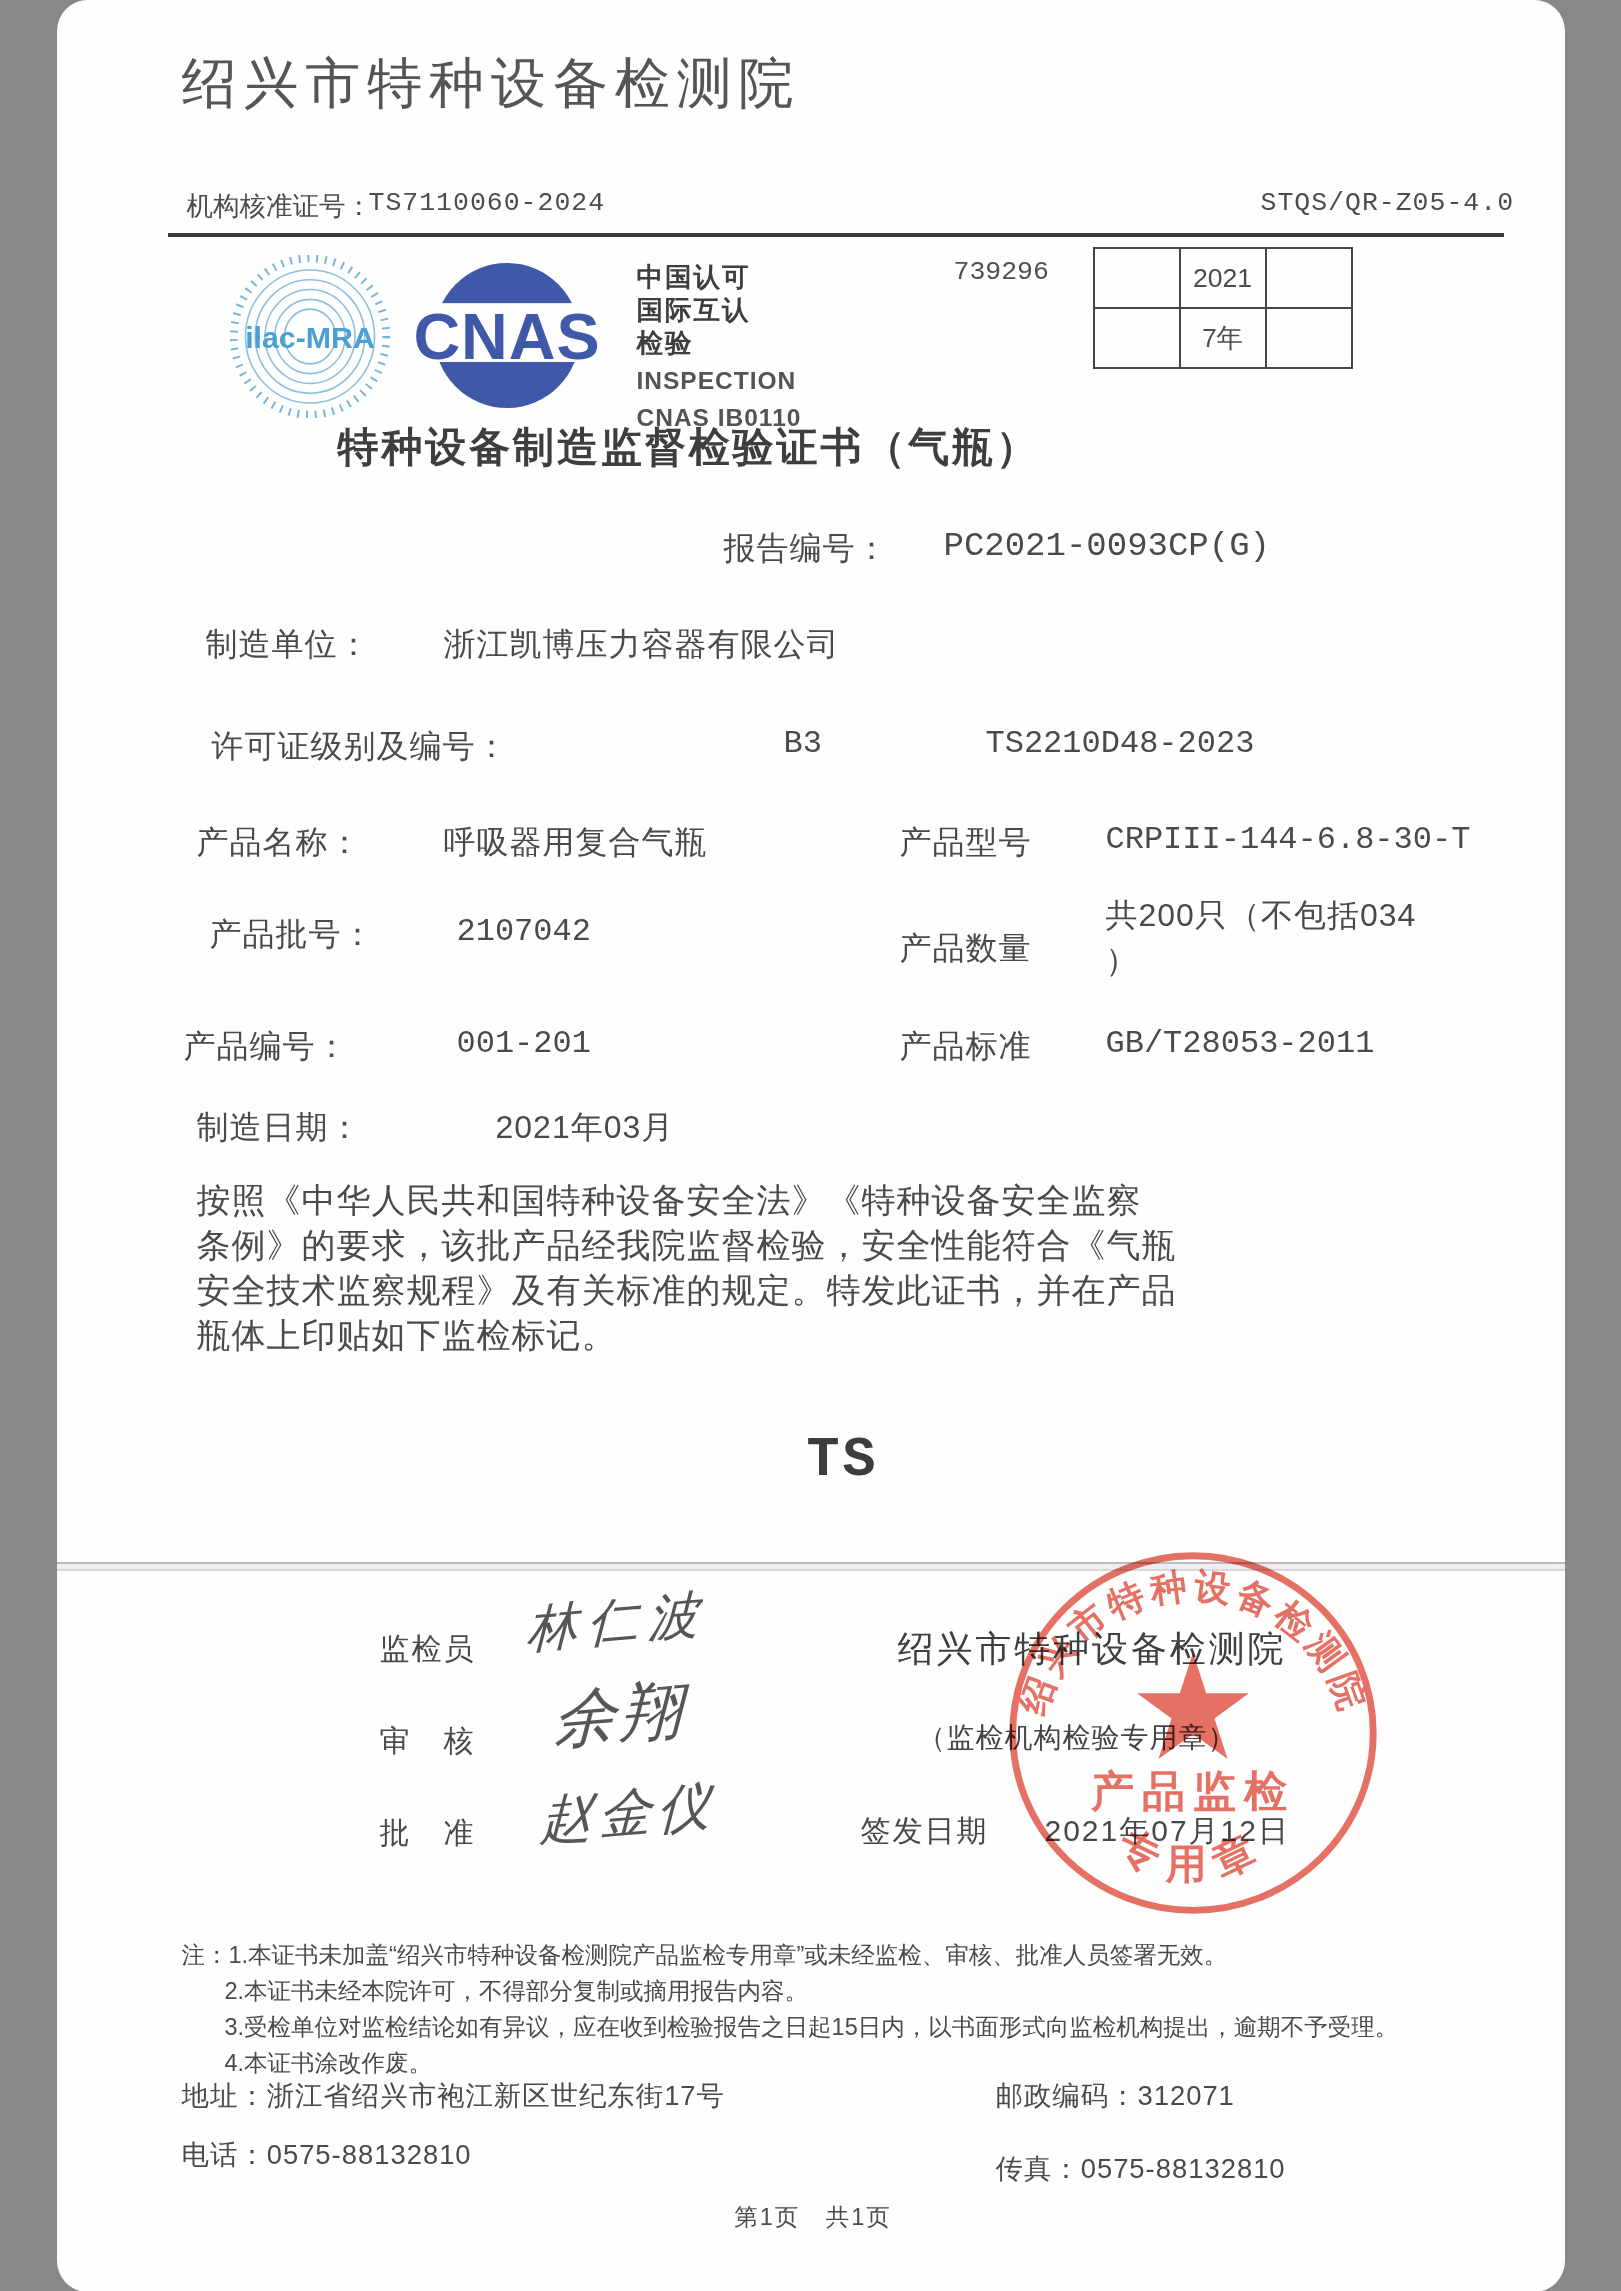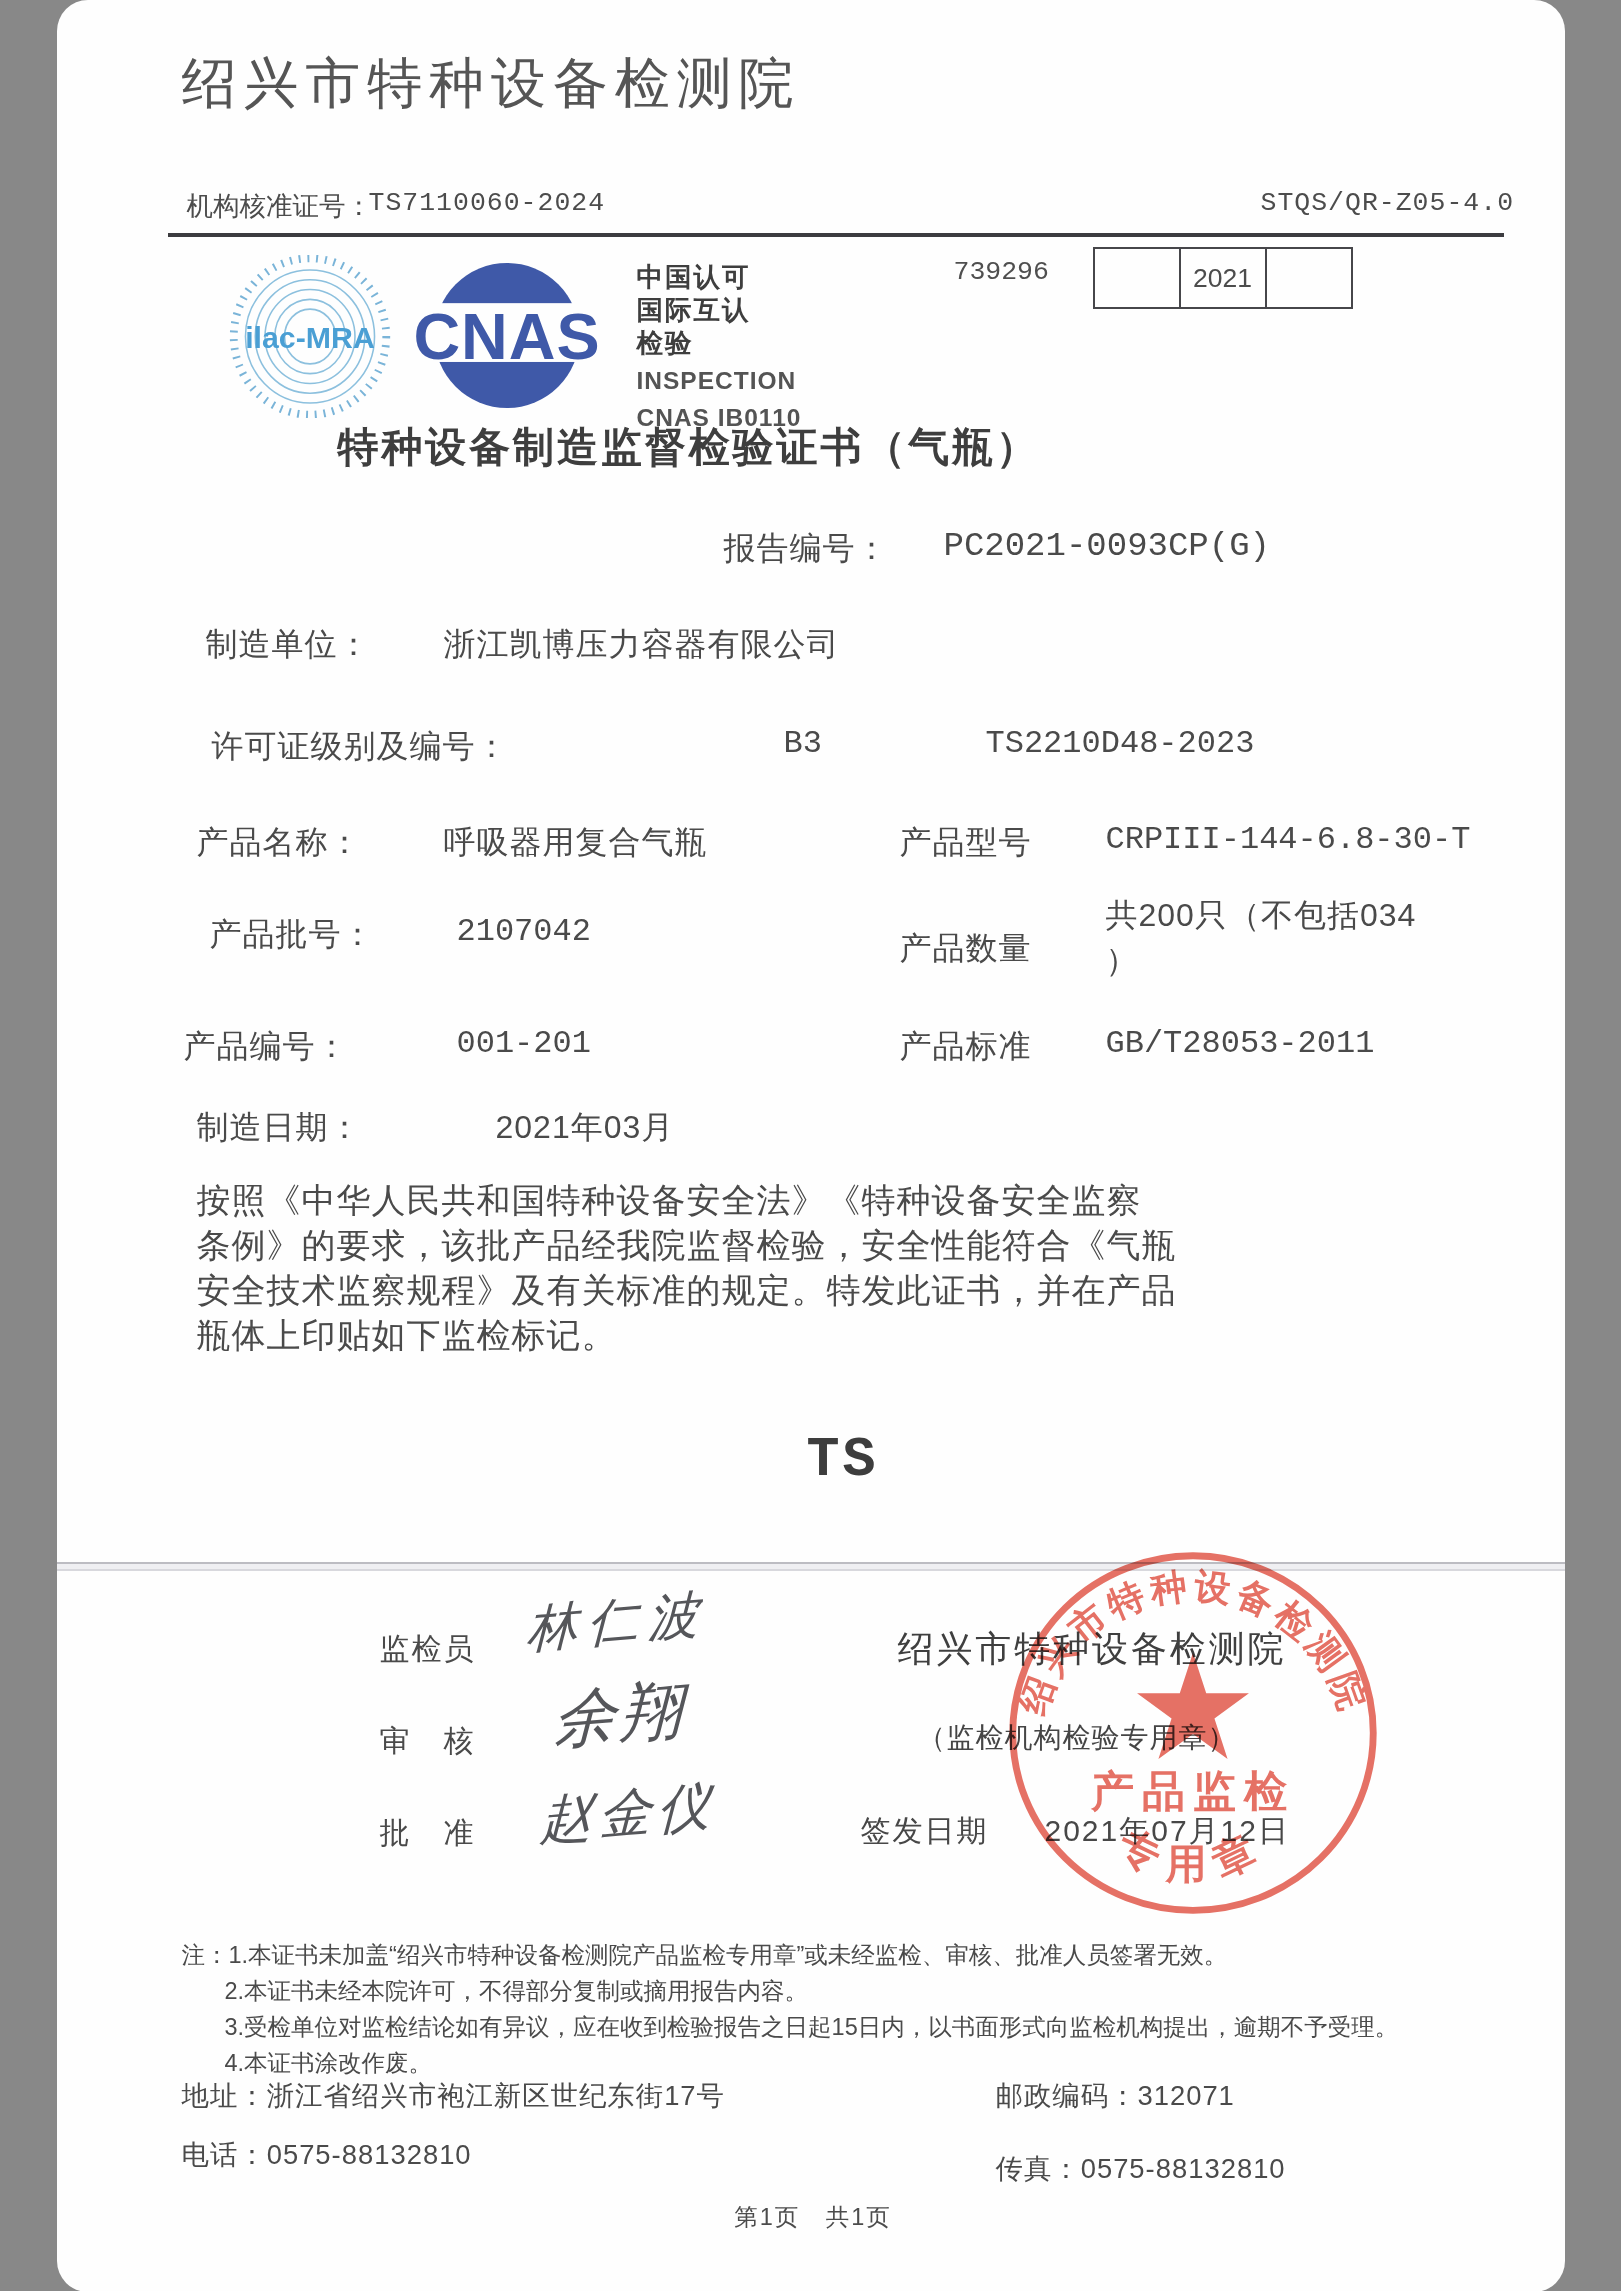--- a/index.html
+++ b/index.html
@@ -102,20 +102,25 @@
 
   <div class="abs serial-no">739296</div>
 
   <table class="abs year-table">
     <tbody>
         <tr>
       <td></td>
       <td>2021</td>
       <td></td>
     </tr>
+    <tr>
+      <td></td>
+      <td>7年</td>
+      <td></td>
+    </tr>
   </tbody>
     </table>
 
   <div class="abs cert-title">特种设备制造监督检验证书（气瓶）</div>
 
   <span class="abs field" style="left:667px; top:527px;">报告编号：</span>
   <span class="abs field mono" style="left:887px; top:527px; font-size:34px;">PC2021-0093CP(G)</span>
 
   <span class="abs field" style="left:149px; top:623px;">制造单位：</span>
   <span class="abs field" style="left:387px; top:623px;">浙江凯博压力容器有限公司</span>

